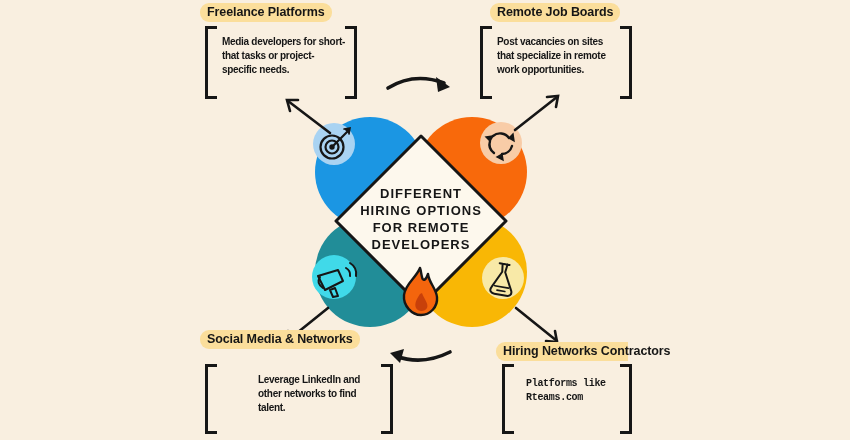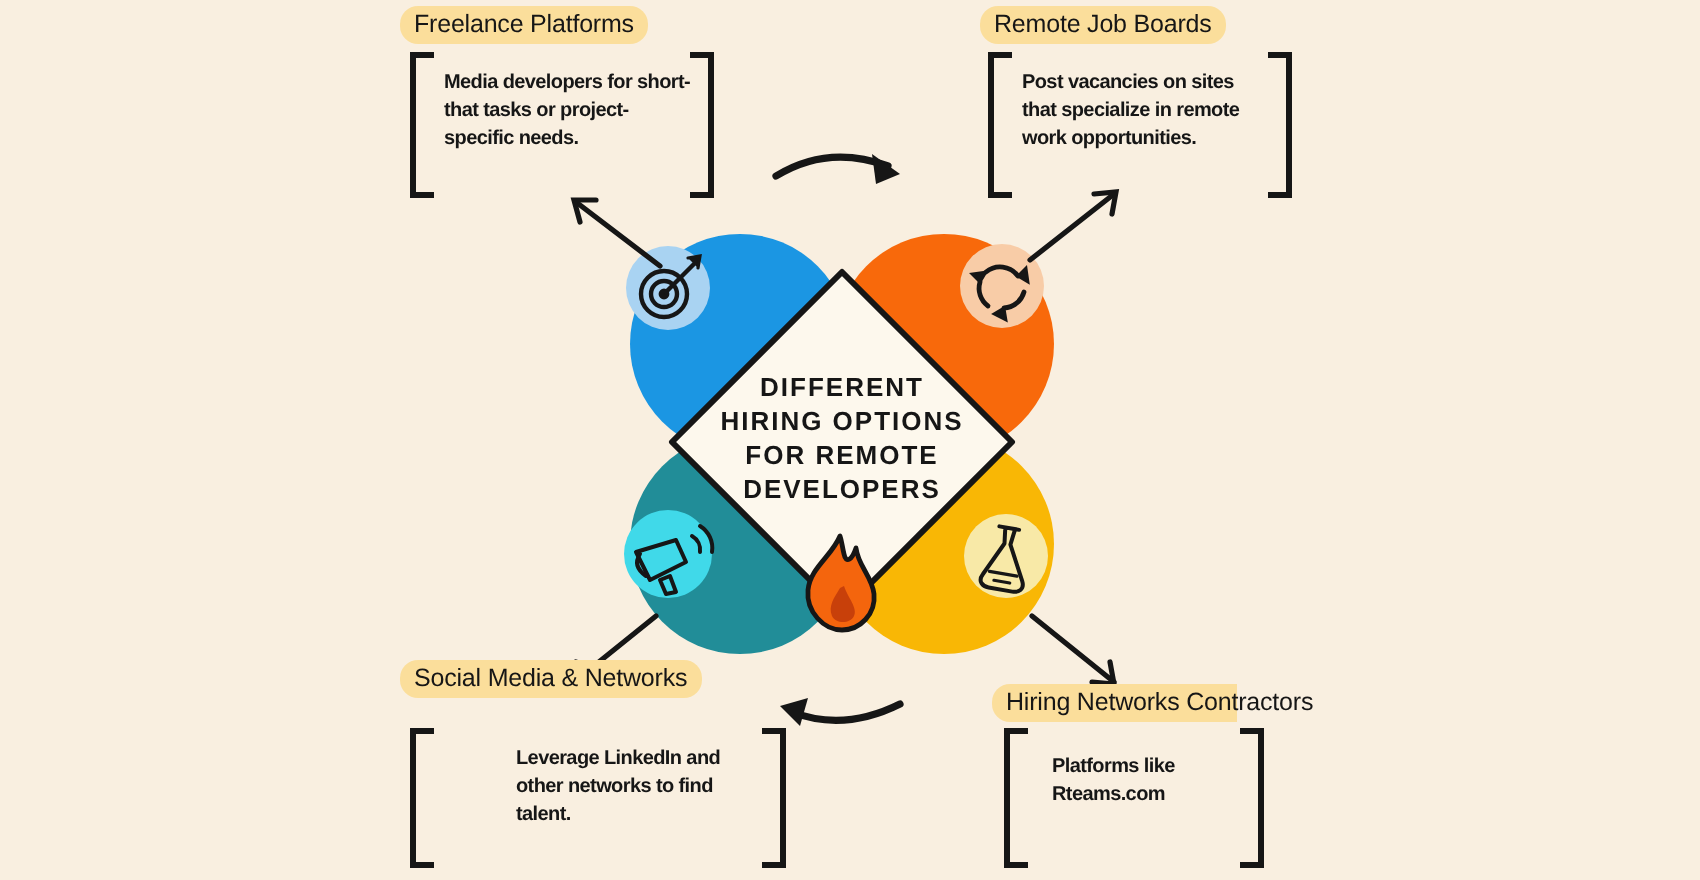--- a/index.html
+++ b/index.html
@@ -8,21 +8,21 @@
     width:850px;height:440px;
     background:#F9EFE0;
     overflow:hidden;
     font-family:"Liberation Sans", sans-serif;
     color:#161616;
   }
   #scene{position:absolute;left:0;top:0;}
   .heading{
     position:absolute;
     font-size:12.5px;
-    font-weight:normal;
+    font-weight:bold;
     letter-spacing:-0.1px;
     white-space:nowrap;
     z-index:3;
   }
   .hl{
     background:#FBDE9B;
     padding:2px 7px 3px 7px;
     border-radius:9px;
   }
   .hl-partial{
@@ -43,21 +43,21 @@
     border:3px solid #161616;border-left:none;
   }
   .note{
     padding:9px 10px 0 17px;
     font-size:10px;
     font-weight:bold;
     letter-spacing:-0.3px;
     line-height:14px;
   }
   .note span{display:block;white-space:nowrap;}
-  .note-indent{padding-left:24px;padding-top:13px;}
+  .note-indent{padding-left:24px;padding-top:13px;font-family:Liberation Mono, monospace;}
   #center-title{
     position:absolute;
     left:331px;top:185px;width:180px;
     text-align:center;
     font-size:13px;font-weight:bold;
     letter-spacing:1px;
     line-height:17px;
     text-transform:uppercase;
     z-index:4;
   }
@@ -162,21 +162,21 @@
     <div class="note">
       <span>Media developers for short-</span>
       <span>that tasks or project-</span>
       <span>specific needs.</span>
     </div>
   </div>
 
   <div class="heading" style="left:490px;top:5px;">
     <span class="hl">Remote Job Boards</span>
   </div>
-  <div class="bracket" style="left:494px;top:26px;width:152px;height:73px;">
+  <div class="bracket" style="left:480px;top:26px;width:152px;height:73px;">
     <div class="note">
       <span>Post vacancies on sites</span>
       <span>that specialize in remote</span>
       <span>work opportunities.</span>
     </div>
   </div>
 
   <div class="heading" style="left:200px;top:332px;">
     <span class="hl">Social Media &amp; Networks</span>
   </div>

